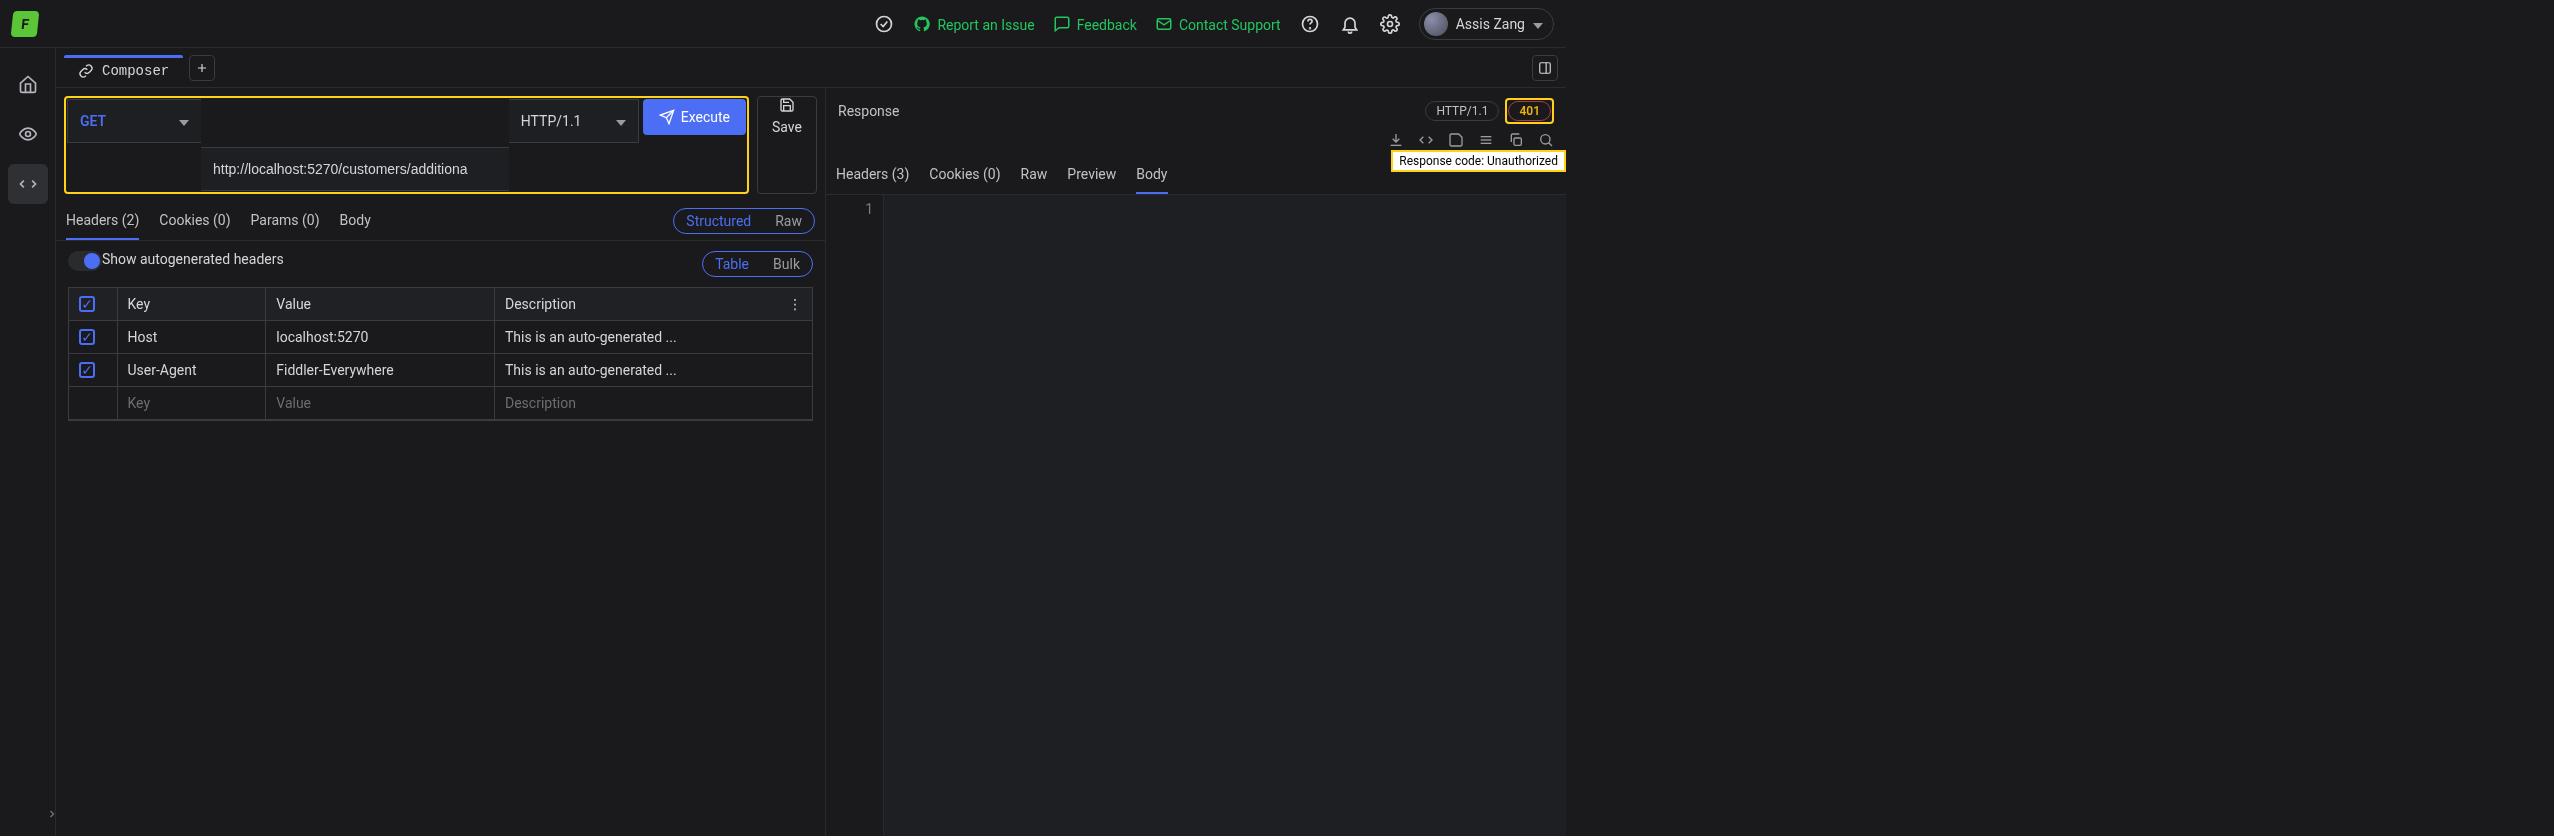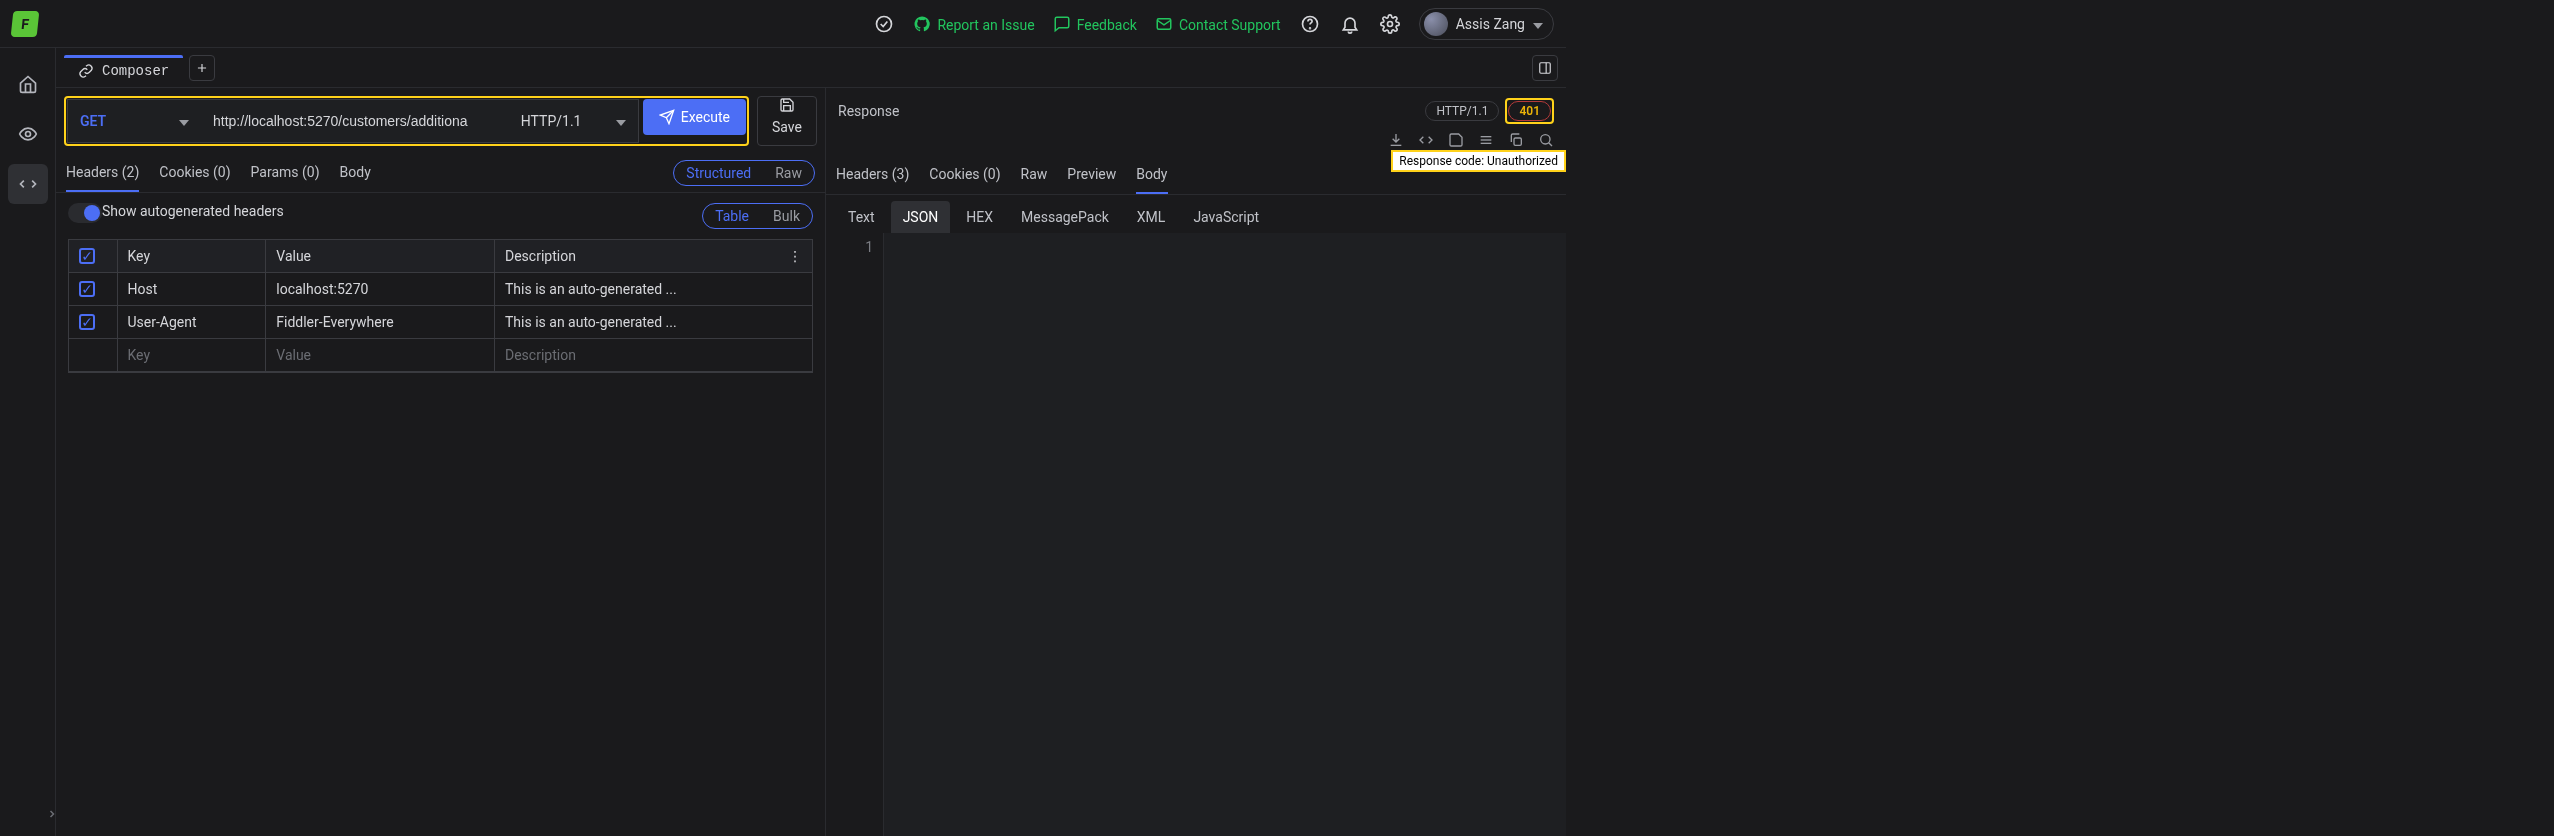--- a/index.html
+++ b/index.html
@@ -38,21 +38,21 @@
 .split { flex: 1; display: flex; overflow: hidden; }
 .pane { display: flex; flex-direction: column; overflow: hidden; }
 .pane.left { flex: 1; border-right: 1px solid #2a2b2f; }
 .pane.right { width: 740px; }
 
 
 .req-line-wrap { padding: 8px 8px 4px 8px; }
 .highlight-yellow { border: 2px solid #ffd21a; border-radius: 4px; padding: 1px; display: flex; gap: 0; align-items: stretch; }
 .req-select, .req-url, .req-http { height: 44px; background: #1e1f22; border: 1px solid #3a3b40; display: flex; align-items: center; padding: 0 12px; }
 .req-select { width: 134px; justify-content: space-between; color: #4c6ef5; font-weight: 600; cursor: pointer; border-right: none;}
-.req-url { flex: 1; color: #d5d6da; overflow: hidden; white-space: nowrap; text-overflow: ellipsis; border-left:none; border-right:none;}
+.req-url { flex: 1; color: #d5d6da; overflow: hidden; white-space: nowrap; text-overflow: ellipsis; border-left:none; border-right:none;margin-top:48px;}
 .req-url input { background: transparent; border: none; color: #d5d6da; width: 100%; font-size: 14px; outline: none; }
 .req-http { width: 130px; justify-content: space-between; cursor: pointer; border-left:none;}
 .btn-exec { height: 36px; margin-left: 4px; background: #4c6ef5; color: #fff; border-radius: 4px; padding: 0 16px; display: flex; align-items: center; gap: 6px; cursor: pointer; }
 .req-save { display: flex; align-items: center; gap: 6px; margin-left: 8px; padding: 0 14px; border: 1px solid #3a3b40; border-radius: 4px; cursor: pointer; flex-direction: column; }
 .req-line-outer { display: flex; align-items: stretch; }
 
 
 .subtabs { display: flex; align-items: center; padding: 4px 10px 0 10px; gap: 20px; border-bottom: 1px solid #2a2b2f; }
 .subtab { padding: 10px 0 12px 0; cursor: pointer; color: #c0c2c8; position: relative; }
 .subtab.active::after { content: ""; position: absolute; bottom: 0; left: 0; right: 0; height: 2px; background: #4c6ef5; }
@@ -365,28 +365,20 @@
           </div>
 
           <div class="subtabs">
             <div class="subtab">Headers (3)</div>
             <div class="subtab">Cookies (0)</div>
             <div class="subtab">Raw</div>
             <div class="subtab">Preview</div>
             <div class="subtab active">Body</div>
           </div>
 
-          <div class="body-tabs">
-            <div class="body-tab">Text</div>
-            <div class="body-tab active">JSON</div>
-            <div class="body-tab">HEX</div>
-            <div class="body-tab">MessagePack</div>
-            <div class="body-tab">XML</div>
-            <div class="body-tab">JavaScript</div>
-          </div>
 
           <div class="editor">
             <div class="gutter">1</div>
             <div class="code"></div>
           </div>
         </div>
       </div>
     </div>
   </div>
 </div>

